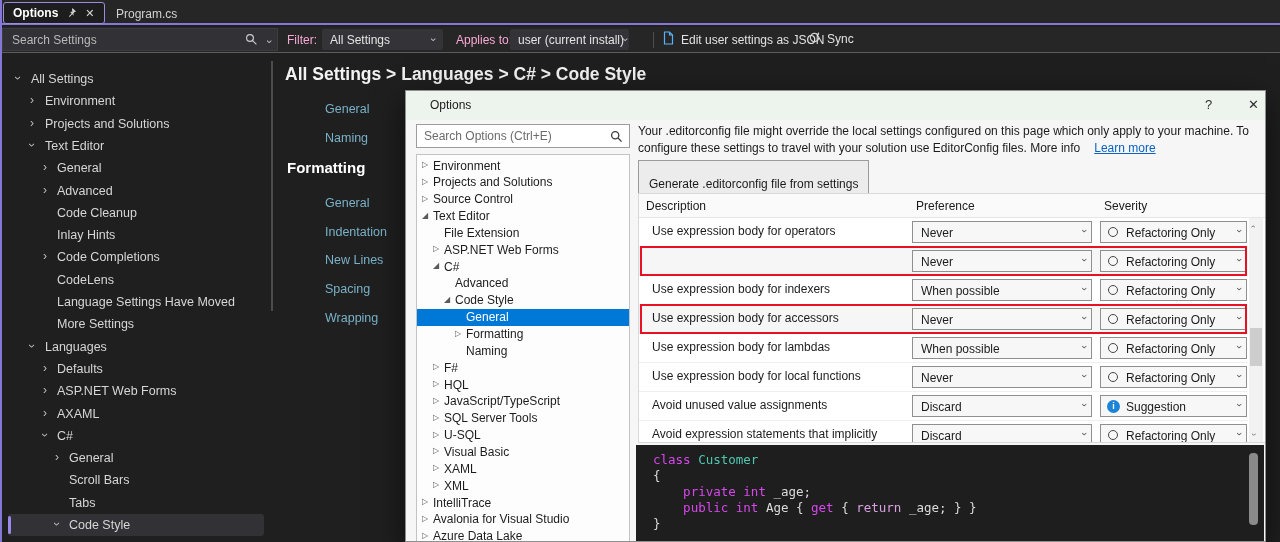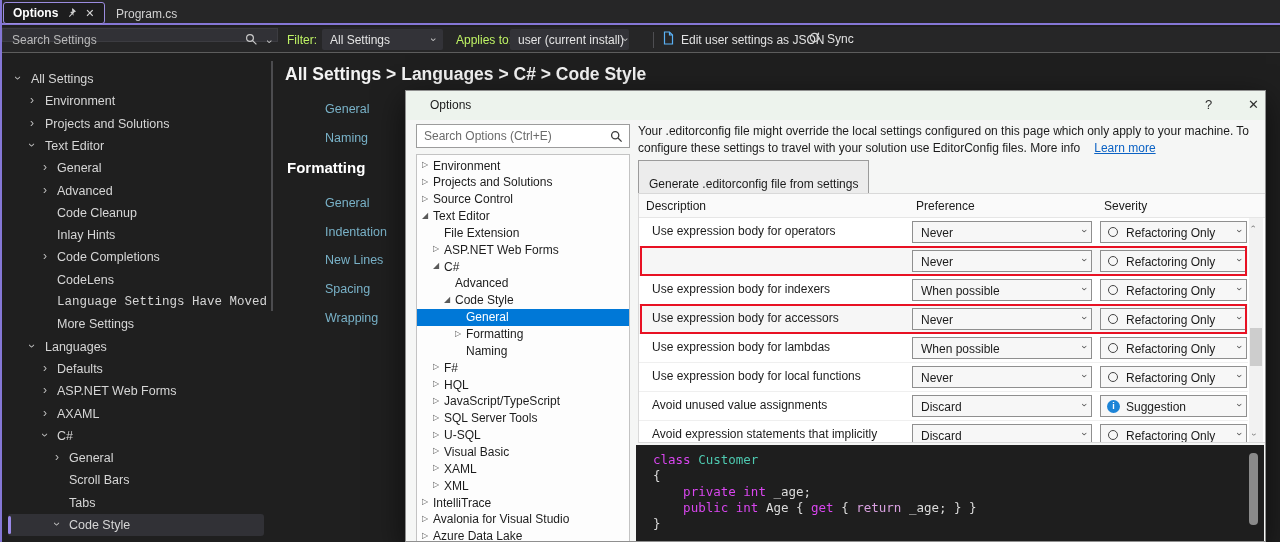--- a/index.html
+++ b/index.html
@@ -11,26 +11,26 @@
   }
   
   .tabstrip { position:absolute; left:0; top:0; width:1280px; height:25px; background:#262627; border-bottom:2px solid #8577d6; }
   .tab-active { position:absolute; left:3px; top:2px; height:22px; display:flex; align-items:center; gap:8px; padding:0 9px;
     border:1px solid #9b8ce0; border-radius:3px; background:#1d1d1e; }
   .tab-active .tlabel { color:#ffffff; font-weight:bold; font-size:12px; }
   .tab-close { color:#d6d6d6; font-size:11px; line-height:1; cursor:default; }
   .tab-plain { position:absolute; left:104px; top:3px; height:21px; display:flex; align-items:center; padding:0 12px; color:#d2d2d2; font-size:12px; }
   
   .toolbar { position:absolute; left:0; top:27px; width:1280px; height:26px; background:#262627; border-bottom:1px solid #5d5d5d; }
-  .search-wrap { position:absolute; left:2px; top:1px; width:276px; height:14px; background:#313136; border:1px solid #3c3c41; }
+  .search-wrap { position:absolute; left:2px; top:1px; width:276px; height:23px; background:#313136; border:1px solid #3c3c41; }
   .search-wrap input { position:absolute; left:0; top:0; width:232px; height:21px; background:transparent; border:none; outline:none;
     color:#cfcfcf; font-size:12px; padding-left:9px; font-family:inherit; }
   .search-wrap input::placeholder { color:#b9b9b9; opacity:1; }
   .sw-icons { position:absolute; right:5px; top:3px; display:flex; gap:10px; align-items:center; }
-  .tb-label { position:absolute; top:6px; color:#bef264; font-size:12px; }
+  .tb-label { position:absolute; top:6px; color:#f9a8d4; font-size:12px; }
   .tb-dd { position:absolute; top:2px; height:21px; background:#333338; border-radius:2px; display:flex; align-items:center; justify-content:space-between; padding:0 7px 0 8px; }
   .tb-dd .ddtext { color:#e4e4e4; font-size:12px; white-space:nowrap; }
   .chevglyph { display:inline-block; color:#c0c0c0; font-size:11px; transform:rotate(90deg); line-height:1; }
   .tb-sep { position:absolute; left:653px; top:5px; width:1px; height:16px; background:#4e4e52; }
   .tb-btn { position:absolute; top:4px; display:flex; align-items:center; gap:6px; color:#e2e2e2; font-size:12px; cursor:default; }
   
   .sidebar { position:absolute; left:0; top:54px; width:272px; height:488px; }
   .sb-row { position:absolute; left:0; width:272px; height:22px; }
   .sb-selbg { position:absolute; left:8px; right:8px; top:0; bottom:0; background:#313136; border-radius:3px; }
   .sb-accent { position:absolute; left:8px; top:2px; width:3px; height:18px; background:#9a89e8; border-radius:2px; }
@@ -192,21 +192,21 @@
         <span class="sb-label" style="left: 57px;">Inlay Hints</span>
       </div>
       <div class="sb-row" style="top: 192.4px;">
         <span class="sb-chev" style="left: 43px;">›</span>
         <span class="sb-label" style="left: 57px;">Code Completions</span>
       </div>
       <div class="sb-row" style="top: 214.7px;">
         <span class="sb-label" style="left: 57px;">CodeLens</span>
       </div>
       <div class="sb-row" style="top: 237px;">
-        <span class="sb-label" style="left: 57px; font-family: Liberation Mono, monospace;">Language Settings Have Moved</span>
+        <span class="sb-label" style="left: 57px;">Language Settings Have Moved</span>
       </div>
       <div class="sb-row" style="top: 259.3px;">
         <span class="sb-label" style="left: 57px;">More Settings</span>
       </div>
       <div class="sb-row" style="top: 281.6px;">
         <span class="sb-chev down" style="left: 30px;">›</span>
         <span class="sb-label" style="left: 45px;">Languages</span>
       </div>
       <div class="sb-row" style="top: 303.9px;">
         <span class="sb-chev" style="left: 43px;">›</span>

